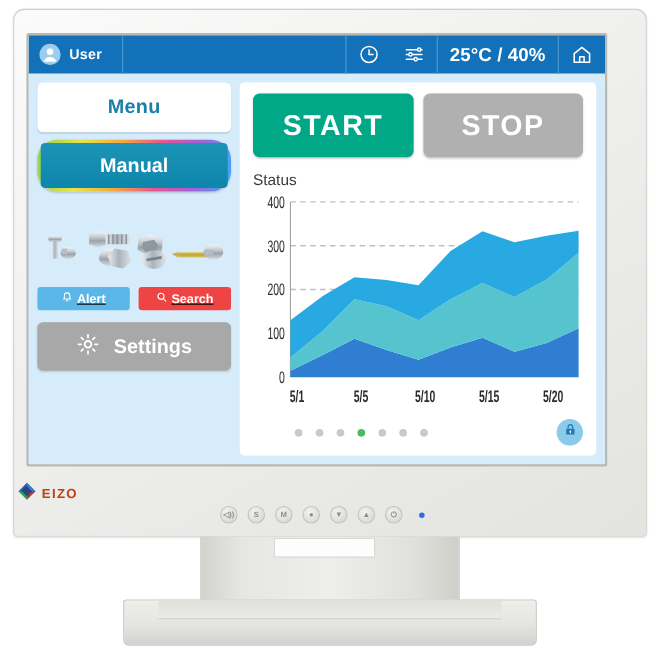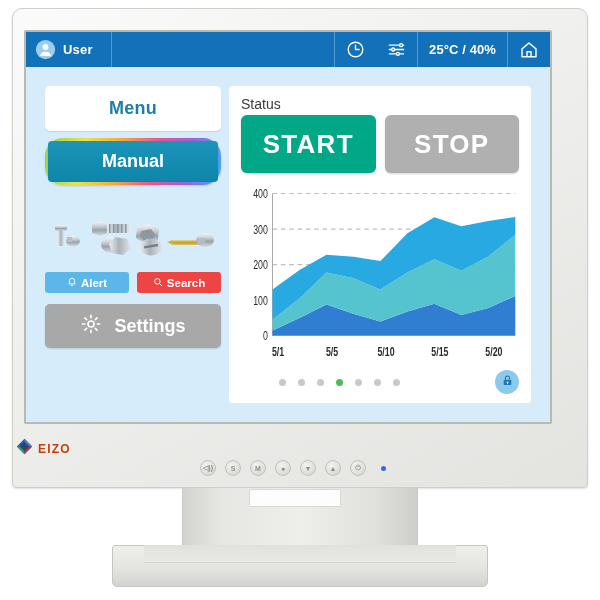--- a/index.html
+++ b/index.html
@@ -53,28 +53,28 @@
   }
   .tb-cell {
     display: flex; align-items: center; justify-content: center;
     gap: 7px;
     padding: 0 11px;
   }
   #tb-user { flex: 0 0 auto; padding-left: 9px; padding-right: 18px; }
   #tb-spacer { flex: 1 1 auto; border-left: 1px solid #4e9ad2; }
   .tb-div { border-left: 1px solid #4e9ad2; }
   #tb-user-label { font-size: 13px; font-weight: bold; letter-spacing: .2px; }
-  #tb-temp-label { font-size: 13px; font-weight: bold; letter-spacing: .1px; white-space: nowrap;}
+  #tb-temp-label { font-size: 17px; font-weight: bold; letter-spacing: .1px; white-space: nowrap;}
   .tb-icon { display:block; }
 
   
   #screen-body {
     display: flex;
     height: calc(100% - 35px);
-    padding: 19px;
+    padding: 8px;
     gap: 8px;
     background: #d6ecfb;
   }
 
   
   #left-panel {
     flex: 0 0 176px;
     display: flex;
     flex-direction: column;
   }
@@ -108,21 +108,21 @@
   }
 
   
   #parts-photo {
     position: relative;
     height: 52px;
     margin: 2px 0 9px 0;
   }
 
   
-  #tag-row { display: flex; gap: 8px; margin-bottom: 11px; }
+  #tag-row { display: flex; gap: 8px; margin-bottom: 11px; text-decoration: underline; }
   .tag-btn {
     flex: 1;
     height: 21px;
     border-radius: 3px;
     display: flex; align-items: center; justify-content: center; gap: 4px;
     color: #ffffff;
     font-size: 11.5px; font-weight: bold;
   }
   #tag-alert  { background: #5bb7e8; }
   #tag-search { background: #ef4444; }
@@ -400,30 +400,30 @@
               <circle cx="12" cy="12" r="3.3"></circle>
               <path d="M12 2.6v2.6M12 18.8v2.6M21.4 12h-2.6M5.2 12H2.6M18.6 5.4l-1.8 1.8M7.2 16.8l-1.8 1.8M18.6 18.6l-1.8-1.8M7.2 7.2 5.4 5.4" stroke-linecap="round"></path>
             </svg>
           </span>
           <span>Settings</span>
         </div>
       </div>
 
       <div id="right-panel">
 
-        <div id="status-title">Status</div>
-
         <div id="action-row">
           <div class="action-btn" id="btn-start">
             <span>START</span>
           </div>
           <div class="action-btn" id="btn-stop">
             <span>STOP</span>
           </div>
         </div>
+
+        <div id="status-title">Status</div>
 
         <div id="chart-wrap">
           <svg id="chart-svg" width="100%" height="100%" viewBox="0 0 300 128" preserveAspectRatio="none">
                 <line x1="34" y1="56" x2="296" y2="56" stroke="#bfbfbf" stroke-width="0.8" stroke-dasharray="5 4"></line>
                 <line x1="34" y1="31" x2="296" y2="31" stroke="#bfbfbf" stroke-width="0.8" stroke-dasharray="5 4"></line>
                 <line x1="34" y1="6" x2="296" y2="6" stroke="#bfbfbf" stroke-width="0.8" stroke-dasharray="5 4"></line>
                 <line x1="34" y1="6" x2="34" y2="106" stroke="#9a9a9a" stroke-width="0.9"></line>
                 <path d="M34,102.25 L63.111111111111114,93.5 L92.22222222222223,84 L121.33333333333333,90.5 L150.44444444444446,96 L179.55555555555554,89 L208.66666666666666,83.5 L237.77777777777777,91.5 L266.8888888888889,86.5 L296,78 L296,106 L266.8888888888889,106 L237.77777777777777,106 L208.66666666666666,106 L179.55555555555554,106 L150.44444444444446,106 L121.33333333333333,106 L92.22222222222223,106 L63.111111111111114,106 L34,106 Z" fill="#2f7ed1"></path>
                 <path d="M34,94.75 L63.111111111111114,79.75 L92.22222222222223,61.5 L121.33333333333333,65.5 L150.44444444444446,73.5 L179.55555555555554,61.5 L208.66666666666666,52.25 L237.77777777777777,60.25 L266.8888888888889,50.25 L296,35 L296,78 L266.8888888888889,86.5 L237.77777777777777,91.5 L208.66666666666666,83.5 L179.55555555555554,89 L150.44444444444446,96 L121.33333333333333,90.5 L92.22222222222223,84 L63.111111111111114,93.5 L34,102.25 Z" fill="#56c4ce"></path>
                 <path d="M34,73.5 L63.111111111111114,59.75 L92.22222222222223,49.00000000000001 L121.33333333333333,50.49999999999999 L150.44444444444446,53.5 L179.55555555555554,34 L208.66666666666666,22.75 L237.77777777777777,29 L266.8888888888889,25.25 L296,22.5 L296,35 L266.8888888888889,50.25 L237.77777777777777,60.25 L208.66666666666666,52.25 L179.55555555555554,61.5 L150.44444444444446,73.5 L121.33333333333333,65.5 L92.22222222222223,61.5 L63.111111111111114,79.75 L34,94.75 Z" fill="#29a9e1"></path>

